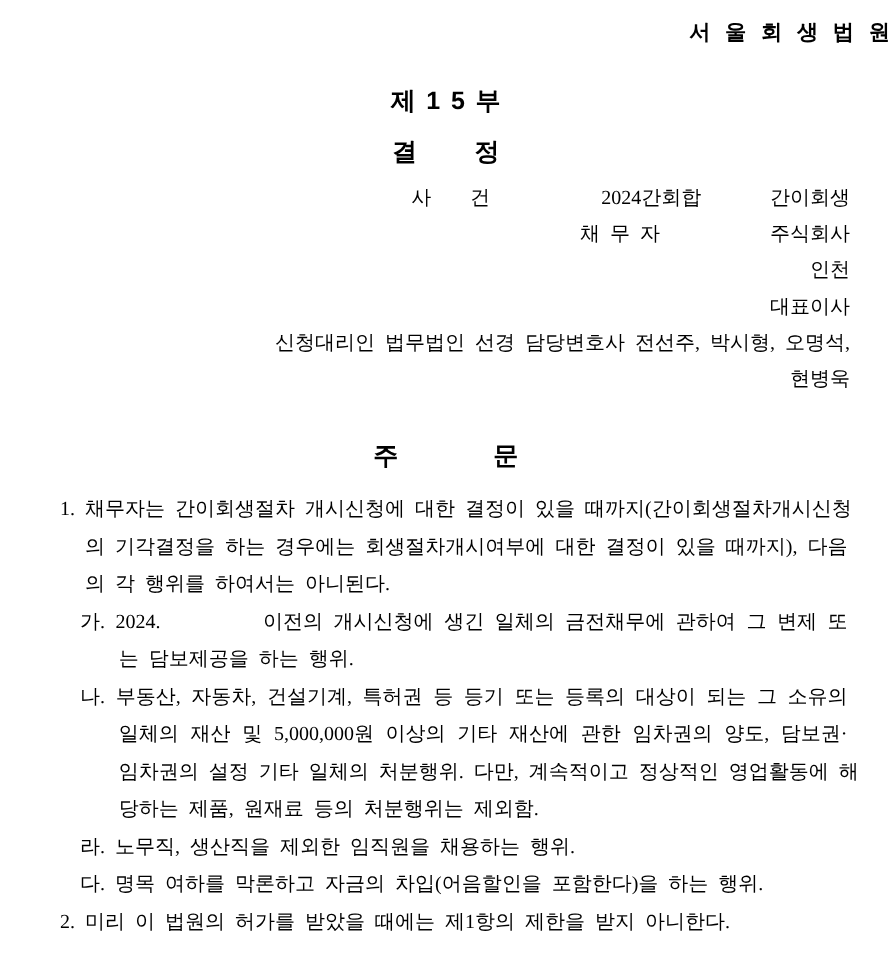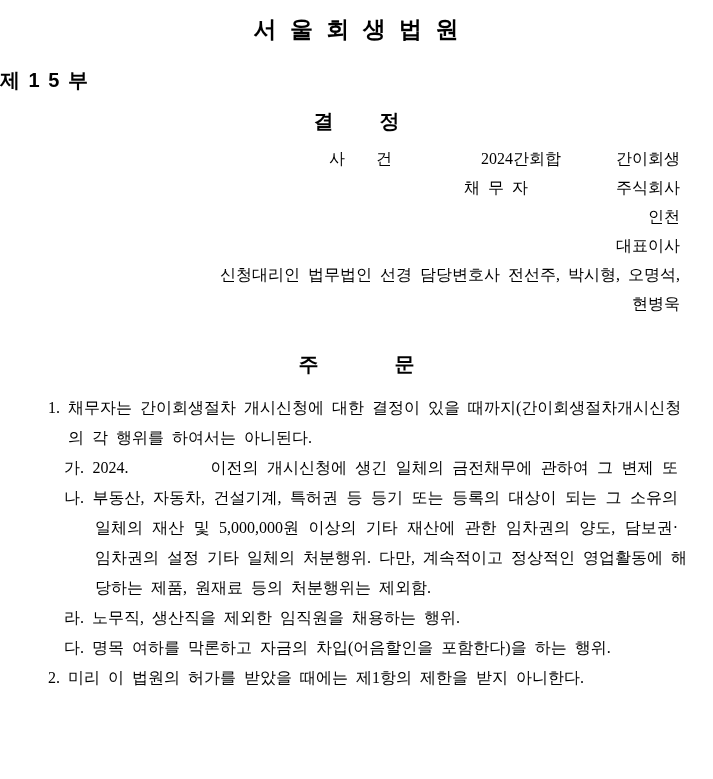--- a/index.html
+++ b/index.html
@@ -8,28 +8,28 @@
     width: 713px;
     height: 779px;
     background: #ffffff;
     color: #000000;
     font-family: "Liberation Serif", serif;
     overflow: hidden;
   }
   
   .court-name {
     position: absolute; top: 14px; left: 0; right: 0;
-    text-align: center;
+    text-align: right;
     font-family: "Liberation Sans", sans-serif;
-    font-size: 23px; font-weight: 700;
+    font-size: 17px; font-weight: 700;
     letter-spacing: 1px; word-spacing: 5px;
   }
   .division {
     position: absolute; top: 67px; left: 0; right: 0;
-    text-align: left;
+    text-align: center;
     font-family: "Liberation Sans", sans-serif;
     font-size: 20px; font-weight: 700;
     word-spacing: 3px;
   }
   .split-heading {
     position: absolute; left: 0; right: 0;
     display: flex; justify-content: center;
     font-family: "Liberation Sans", sans-serif;
     font-size: 20px; font-weight: 700;
   }
@@ -111,22 +111,24 @@
   </div>
 
   <div class="split-heading jumun-heading">
     <span>주</span>
     <span class="gap"></span>
     <span>문</span>
   </div>
 
   <div class="order-section">
     <div class="order-line jst">1. 채무자는 간이회생절차 개시신청에 대한 결정이 있을 때까지(간이회생절차개시신청</div>
+    <div class="order-line jst ind-cont1">의 기각결정을 하는 경우에는 회생절차개시여부에 대한 결정이 있을 때까지), 다음</div>
     <div class="order-line ind-cont1">의 각 행위를 하여서는 아니된다.</div>
     <div class="order-line jst ind-sub"><span>가. 2024.</span><span class="redaction-gap-date"></span><span>이전의 개시신청에 생긴 일체의 금전채무에 관하여 그 변제 또</span></div>
+    <div class="order-line ind-cont2">는 담보제공을 하는 행위.</div>
     <div class="order-line jst ind-sub">나. 부동산, 자동차, 건설기계, 특허권 등 등기 또는 등록의 대상이 되는 그 소유의</div>
     <div class="order-line jst ind-cont2">일체의 재산 및 5,000,000원 이상의 기타 재산에 관한 임차권의 양도, 담보권·</div>
     <div class="order-line jst ind-cont2">임차권의 설정 기타 일체의 처분행위. 다만, 계속적이고 정상적인 영업활동에 해</div>
     <div class="order-line ind-cont2">당하는 제품, 원재료 등의 처분행위는 제외함.</div>
     <div class="order-line ind-sub">라. 노무직, 생산직을 제외한 임직원을 채용하는 행위.</div>
     <div class="order-line ind-sub">다. 명목 여하를 막론하고 자금의 차입(어음할인을 포함한다)을 하는 행위.</div>
     <div class="order-line">2. 미리 이 법원의 허가를 받았을 때에는 제1항의 제한을 받지 아니한다.</div>
   </div>
 
 </div>

